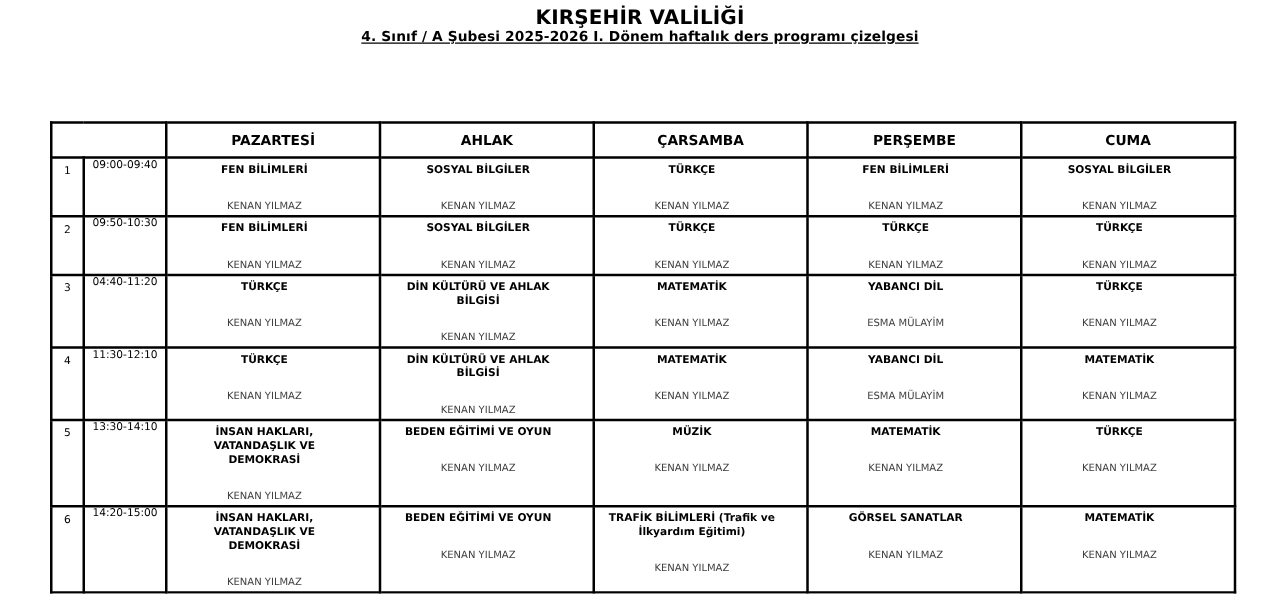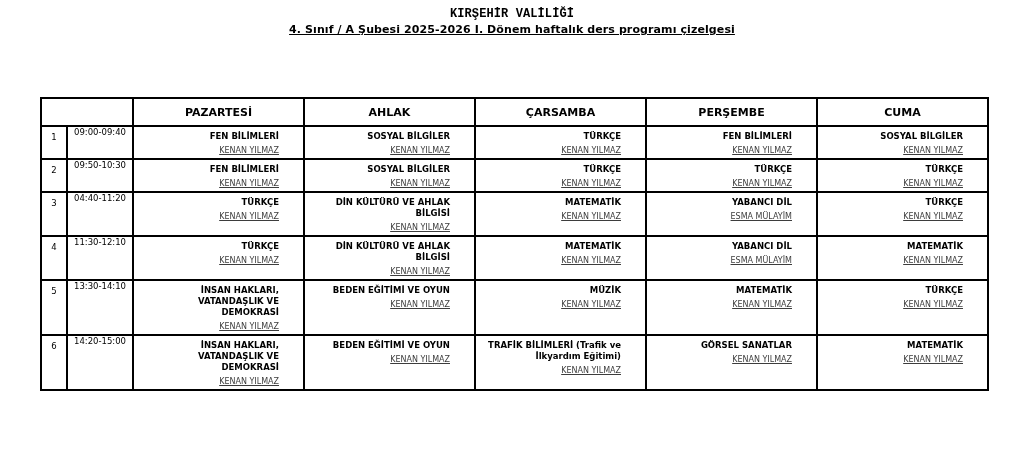--- a/index.html
+++ b/index.html
@@ -23,21 +23,21 @@
     top: 6px;
     left: 0;
     width: 100%;
     text-align: center;
   }
   .page-header div {
     font-weight: bold;
     letter-spacing: 0.1px;
   }
   .hl1 { font-size: 10px; line-height: 14px; }
-  .hl2 { font-size: 12px; line-height: 16px; font-family: Liberation Mono, monospace; }
+  .hl2 { font-size: 16px; line-height: 16px; }
   .hl3 { font-size: 11px; line-height: 16px; }
   .hl4 { font-size: 11px; line-height: 16px; text-decoration: underline; }
 
   table.timetable {
     position: absolute;
     left: 40px;
     top: 97px;
     width: 762px;
     border-collapse: collapse;
     table-layout: fixed;
@@ -74,33 +74,31 @@
     padding-top: 5px;
   }
   td.time-cell {
     font-size: 8.5px;
     padding-top: 0;
     white-space: nowrap;
   }
   td.lesson-cell {
     padding-left: 10px;
     padding-right: 24px;
-    text-align: right;
   }
   .subject {
     font-weight: bold;
     font-size: 8.5px;
     line-height: 11px;
   }
   .teacher {
     font-size: 8px;
     line-height: 11px;
     color: #3d3d3d;
-    margin-top: 3px;
-    text-decoration: underline;
+    margin-top: 17px;
   }
 </style>
 </head>
 <body>
 
 <div class="page">
 
   <div class="page-header">
     <div class="hl2">KIRŞEHİR VALİLİĞİ</div>
     <div class="hl4">4. Sınıf / A Şubesi 2025-2026 I. Dönem haftalık ders programı çizelgesi</div>

